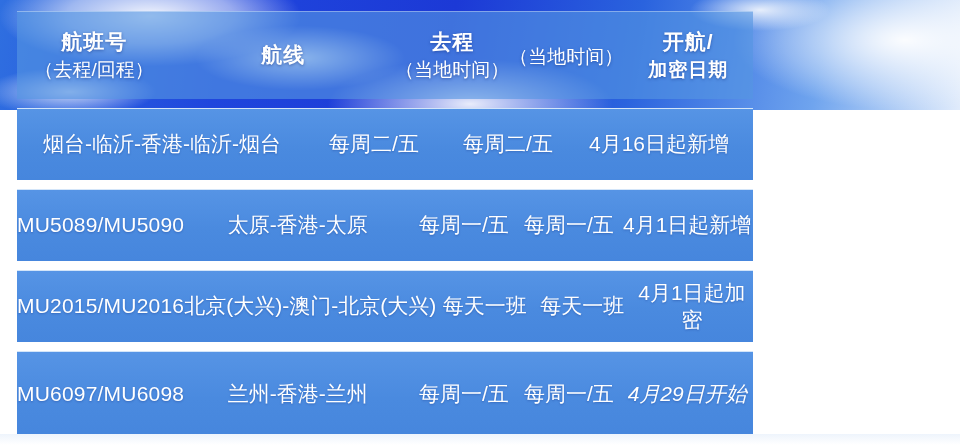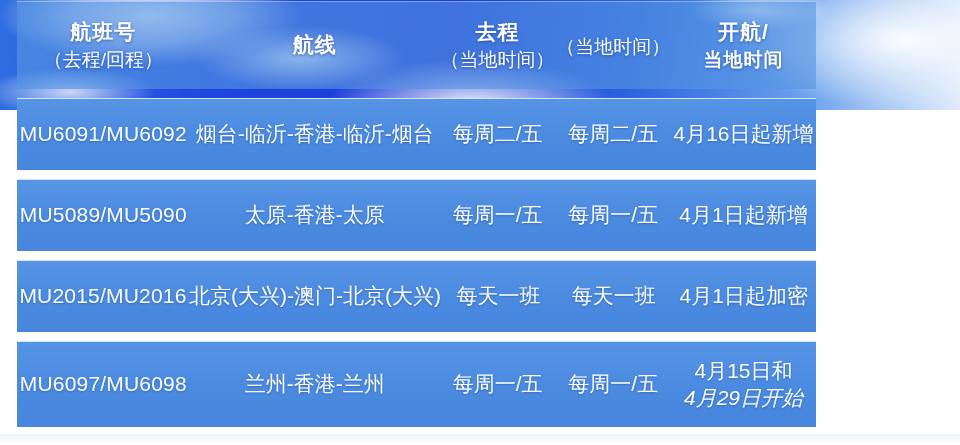--- a/index.html
+++ b/index.html
@@ -25,21 +25,21 @@
       radial-gradient(ellipse 190px 60px at 470px 104px, rgba(255,255,255,.9) 0%, rgba(255,255,255,0) 75%),
       linear-gradient(100deg,#2f6fe0 0%,#1f46dd 22%,#1c39d6 44%,#2a63de 62%,#6fa4ee 80%,#eef4fd 96%,#ffffff 100%);
   }
   .sky-lower{
     position:absolute;left:0;top:110px;width:960px;height:335px;
     background:#ffffff;
   }
 
   
   .table{
-    position:absolute;left:17px;top:1px;width:799px;
+    position:absolute;left:17px;top:11px;width:736px;
   }
   .row{
     position:relative;
     box-sizing:border-box;
     display:flex;
     align-items:center;
     color:#ffffff;
     margin-bottom:9px;
   }
   .head{
@@ -111,26 +111,25 @@
       </div>
       <div class="cell c-out">
         <span class="l1">去程</span>
         <span class="l2">（当地时间）</span>
       </div>
       <div class="cell c-ret">
         <span class="l2">（当地时间）</span>
       </div>
       <div class="cell c-date">
         <span class="l1">开航/</span>
-        <span class="l2 bold">当地时间</span>
+        <span class="l2 bold">加密日期</span>
       </div>
     </div>
 
     <div class="row body-row">
-      <div class="cell c-flight">MU6091/MU6092</div>
       <div class="cell c-route">烟台-临沂-香港-临沂-烟台</div>
       <div class="cell c-out">每周二/五</div>
       <div class="cell c-ret">每周二/五</div>
       <div class="cell c-date">
         <span>4月16日起新增</span>
         <span class="d2"></span>
       </div>
     </div>
 
     <div class="row body-row">
@@ -154,21 +153,20 @@
         <span class="d2"></span>
       </div>
     </div>
 
     <div class="row body-row tall">
       <div class="cell c-flight">MU6097/MU6098</div>
       <div class="cell c-route">兰州-香港-兰州</div>
       <div class="cell c-out">每周一/五</div>
       <div class="cell c-ret">每周一/五</div>
       <div class="cell c-date">
-        <span>4月15日和</span>
         <span class="d2">4月29日开始</span>
       </div>
     </div>
 
   </div>
 
   <div class="bottom-fade"></div>
 </div>
 
 </body></html>

